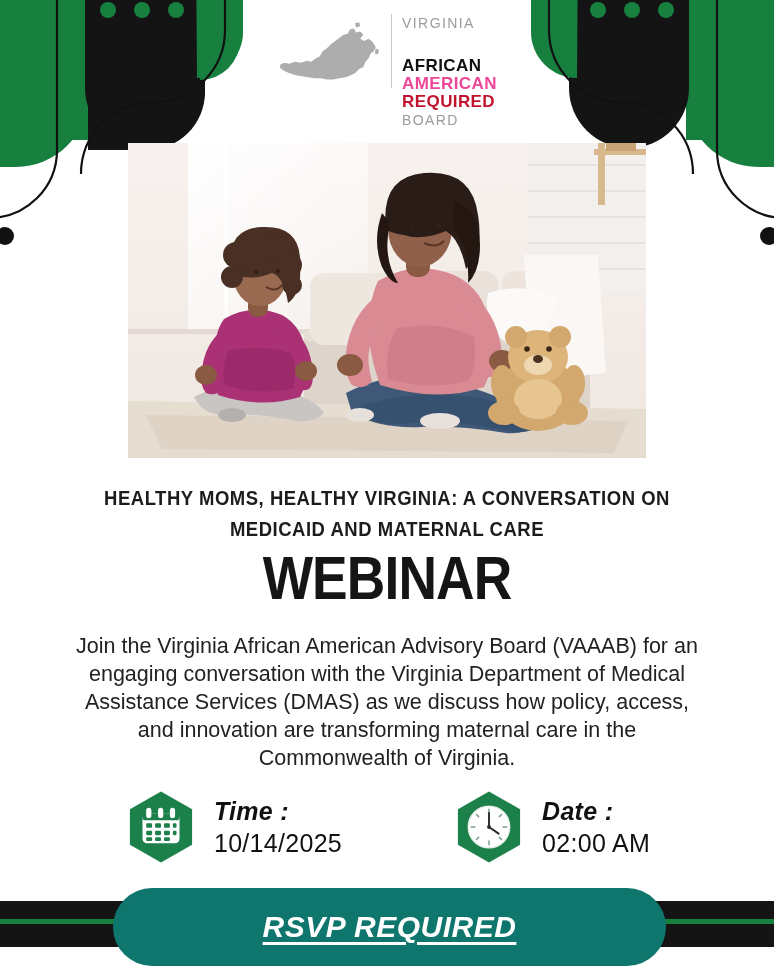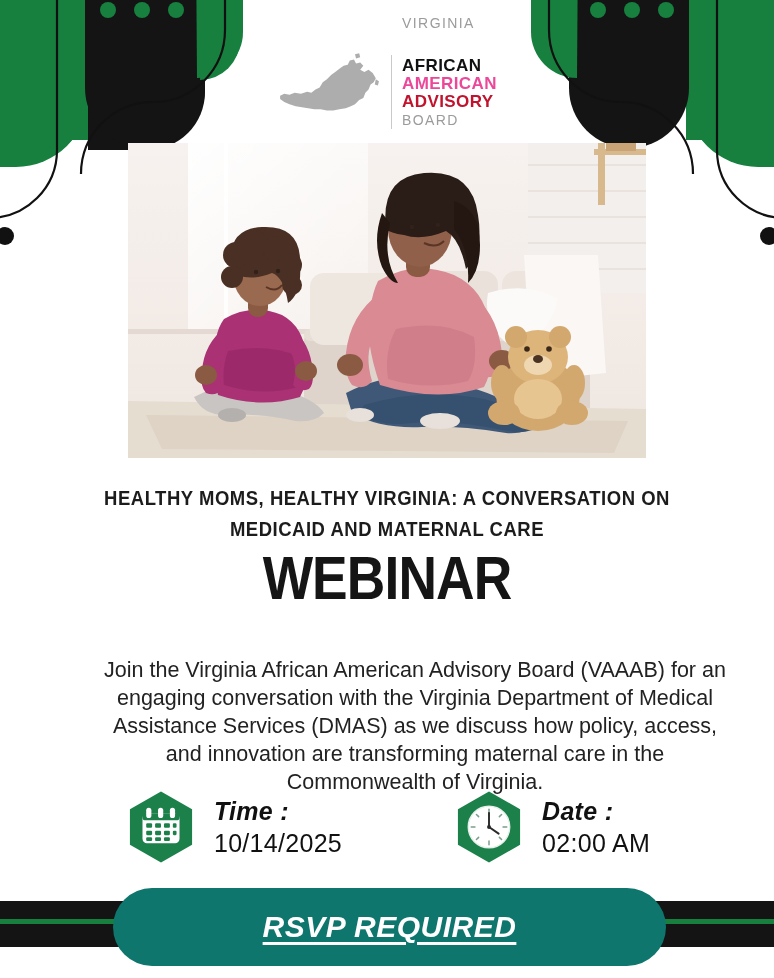--- a/index.html
+++ b/index.html
@@ -21,21 +21,21 @@
   .deco-svg { position: absolute; top: 0; left: 0; width: 774px; height: 978px; }
 
   
   .logo-wrap {
     position: absolute;
     top: 14px;
     left: 0;
     width: 774px;
     display: flex;
     justify-content: center;
-    align-items: flex-end;
+    align-items: flex-start;
     gap: 10px;
     z-index: 6;
   }
   .logo-map { width: 104px; height: 84px; display: block; }
   .logo-divider {
     width: 1px;
     height: 74px;
     background: #c9c9c9;
   }
   .logo-text {
@@ -96,30 +96,29 @@
     line-height: 64px;
     font-weight: bold;
     letter-spacing: -1px;
     color: #151515;
     transform: scaleX(0.86);
   }
 
   
   .body-copy {
     position: absolute;
-    top: 656px;
+    top: 632px;
     left: 72px;
     width: 630px;
     text-align: center;
     z-index: 6;
     font-family: "Liberation Sans", sans-serif;
     font-size: 21.5px;
     line-height: 28px;
     color: #222222;
-    margin-left: 28px;
   }
 
   
   .dt-row {
     position: absolute;
     top: 782px;
     left: 0;
     width: 774px;
     height: 90px;
     z-index: 6;
@@ -243,21 +242,21 @@
         L170,86 L166,96 L158,100 L150,108 L142,112 L132,116 L120,118 L108,120 L96,120
         L84,118 L72,118 L60,116 L48,114 L36,112 L24,108 L14,104 L6,98 Z"></path>
       <path fill="#adadad" d="M190,60 L196,64 L194,72 L188,70 Z"></path>
       <path fill="#adadad" d="M150,12 L158,10 L160,18 L152,20 Z"></path>
     </svg>
     <div class="logo-divider"></div>
     <div class="logo-text">
       <span class="lg-virginia">VIRGINIA</span>
       <span class="lg-african">AFRICAN</span>
       <span class="lg-american">AMERICAN</span>
-      <span class="lg-advisory">ADVISORY</span>
+      <span class="lg-advisory">REQUIRED</span>
       <span class="lg-board">BOARD</span>
     </div>
   </div>
 
   <div class="photo">
     <svg viewBox="0 0 518 315" xmlns="http://www.w3.org/2000/svg">
       <defs>
         <linearGradient id="wallg" x1="0" y1="0" x2="0" y2="1">
           <stop offset="0%" stop-color="#f7f2ef"></stop>
           <stop offset="100%" stop-color="#efe6e0"></stop>

